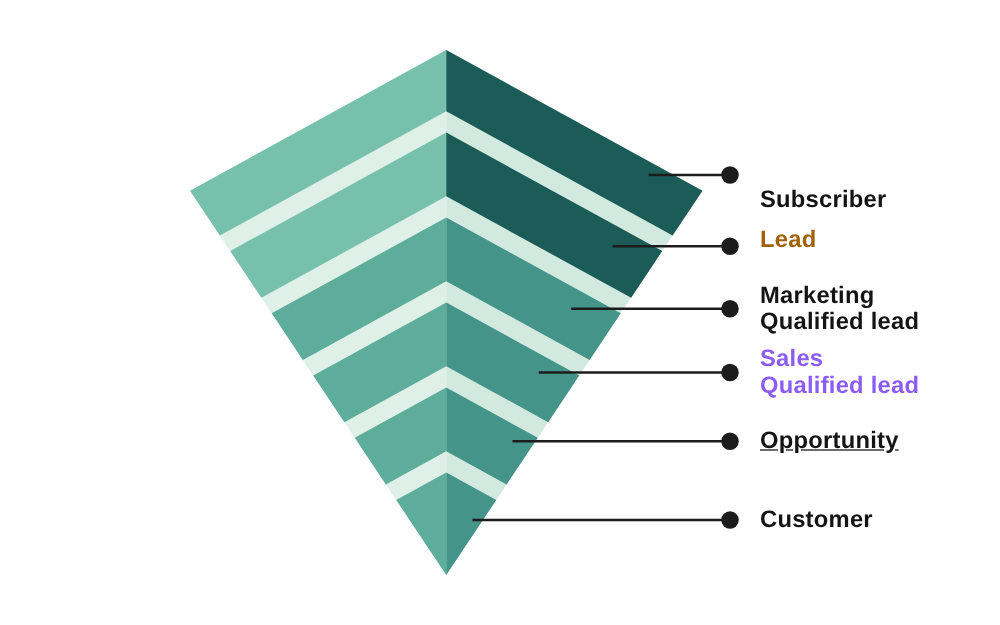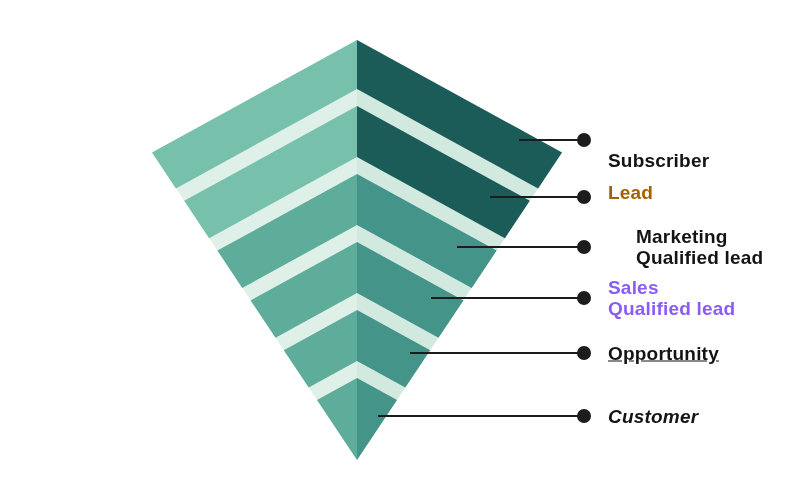--- a/index.html
+++ b/index.html
@@ -50,19 +50,19 @@
       <line x1="410" y1="353" x2="584" y2="353" stroke="#1C1C1C" stroke-width="2"></line>
       <circle cx="584" cy="353" r="7" fill="#1C1C1C"></circle>
       <polygon points="357.0,378.0 317.0,400.0 357.0,460.0" fill="#5EAD9A"></polygon>
       <polygon points="357.0,378.0 397.0,400.0 357.0,460.0" fill="#44948A"></polygon>
       <line x1="378" y1="416" x2="584" y2="416" stroke="#1C1C1C" stroke-width="2"></line>
       <circle cx="584" cy="416" r="7" fill="#1C1C1C"></circle>
     </svg>
 
   <div class="stage-label" style="top: 128px; left: 608px; color: rgb(20, 20, 20); margin-top: 32px;">Subscriber</div>
   <div class="stage-label" style="top: 192px; left: 608px; color: #a16207;">Lead</div>
-  <div class="stage-label" style="top: 247px; left: 608px; color: rgb(20, 20, 20); margin-left: 28px;">Marketing
+  <div class="stage-label" style="top: 247px; left: 608px; color: rgb(20, 20, 20);">Marketing
 Qualified lead</div>
   <div class="stage-label" style="top: 298px; left: 608px; color: #8b5cf6;">Sales
 Qualified lead</div>
   <div class="stage-label" style="top: 353px; left: 608px; color: rgb(20, 20, 20); text-decoration: underline;">Opportunity</div>
-  <div class="stage-label" style="top: 416px; left: 608px; color: rgb(20, 20, 20); font-style: italic;">Customer</div>
+  <div class="stage-label" style="top: 416px; left: 608px; color: rgb(20, 20, 20);">Customer</div>
 </div>
 
 </body></html>

